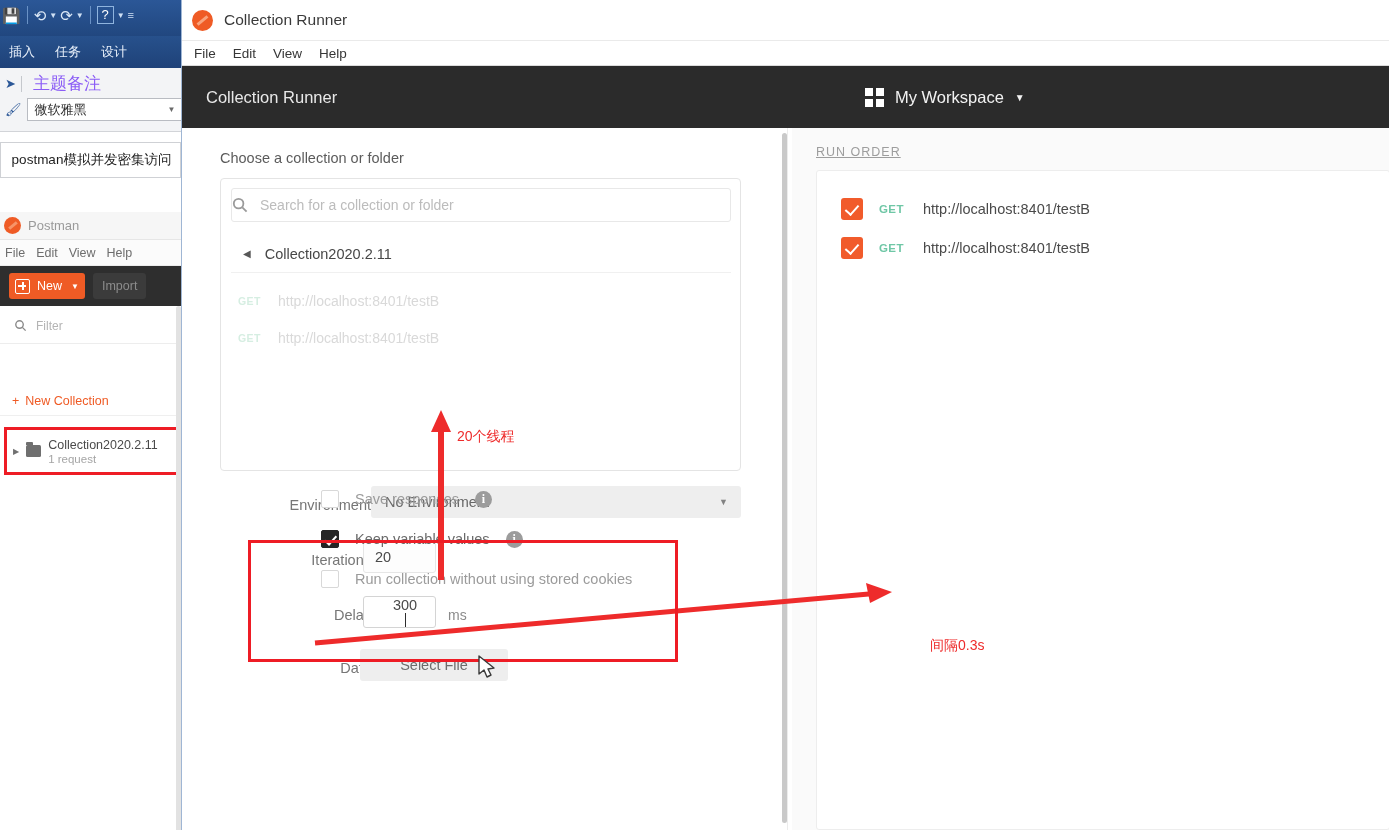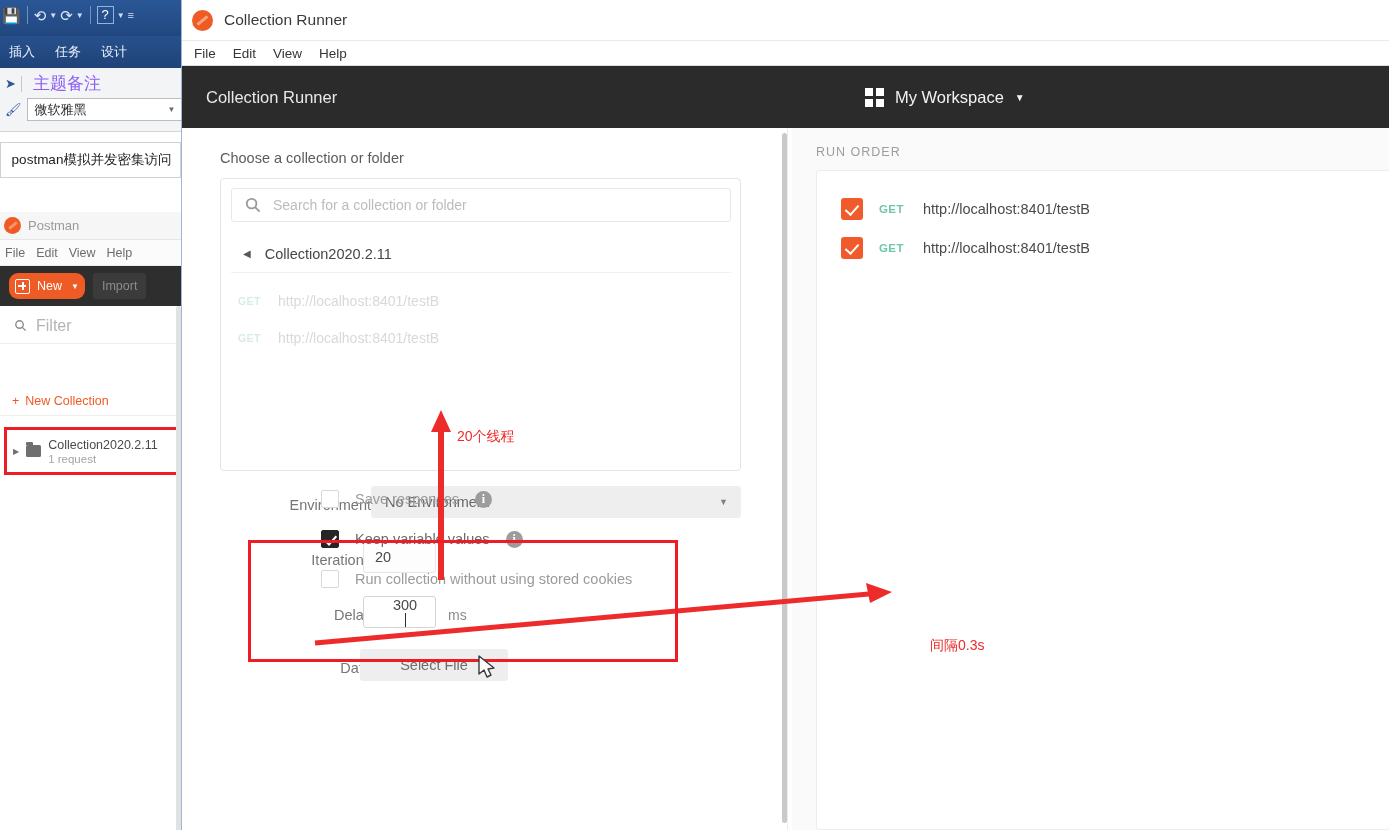--- a/index.html
+++ b/index.html
@@ -81,21 +81,21 @@
     position: absolute; left: 0; top: 28px; width: 181px; height: 26px;
     background: #fbfbfb; display: flex; align-items: center; gap: 11px;
     padding-left: 5px; border-bottom: 1px solid #ececec;
   }
   .pm-menu { font-size: 12.5px; color: #6d6d6d; }
   .pm-darkbar {
     position: absolute; left: 0; top: 54px; width: 181px; height: 40px;
     background: #2e2e2e; display: flex; align-items: center; padding-left: 9px; gap: 8px;
   }
   .pm-new-btn {
-    height: 26px; background: #ef5b25; border-radius: 9px; display: flex;
+    height: 26px; background: #ef5b25; border-radius: 3px; display: flex;
     align-items: center; gap: 7px; padding: 0 6px; color: #fff; font-size: 12.5px;
   }
   .pm-new-plus {
     width: 15px; height: 15px; border: 1.5px solid #fff; border-radius: 2px;
     position: relative;
   }
   .pm-new-plus::before, .pm-new-plus::after {
     content: ""; position: absolute; background: #fff;
   }
   .pm-new-plus::before { left: 5.5px; top: 2px; width: 2px; height: 8px; }
@@ -103,21 +103,21 @@
   .pm-new-caret { font-size: 8px; padding-left: 2px; }
   .pm-import-btn {
     height: 26px; background: #3b3b3b; border-radius: 3px; color: #8c8c8c;
     font-size: 12.5px; display: flex; align-items: center; padding: 0 9px;
   }
   .pm-filter {
     position: absolute; left: 0; top: 96px; width: 181px; height: 36px;
     display: flex; align-items: center; gap: 9px; padding-left: 14px;
     border-bottom: 1px solid #ededed;
   }
-  .pm-filter-text { font-size: 16px; color: #b4b4b4; }
+  .pm-filter-text { font-size: 12px; color: #b4b4b4; }
   .pm-tabs {
     position: absolute; left: 0; top: 132px; width: 181px; height: 32px;
     display: flex; align-items: flex-end; gap: 20px; padding-left: 13px;
   }
   .pm-tab { font-size: 13px; color: #a8a8a8; padding-bottom: 6px; }
   .pm-tab.active { color: #5a5a5a; border-bottom: 2px solid #ef5b25; }
   .pm-newcoll {
     position: absolute; left: 0; top: 174px; width: 181px; height: 30px;
     display: flex; align-items: center; gap: 6px; padding-left: 12px;
     color: #ef5b25; font-size: 12.5px; border-bottom: 1px solid #efefef;
@@ -209,21 +209,21 @@
   .choose-label {
     position: absolute; left: 38px; top: 22px; font-size: 14.5px; color: #5b5b5b;
   }
   .coll-box {
     position: absolute; left: 38px; top: 50px; width: 521px; height: 293px;
     border: 1px solid #e4e4e4; border-radius: 4px; background: #ffffff;
   }
   .coll-search {
     position: absolute; left: 10px; top: 9px; width: 500px; height: 34px;
     border: 1px solid #e8e8e8; border-radius: 3px; display: flex;
-    align-items: center; gap: 12px; padding-left: 13px; background: #fff;
+    align-items: center; gap: 12px; background: #fff;
   }
   .coll-search-text { font-size: 14px; color: #bcbcbc; }
   .coll-breadcrumb {
     position: absolute; left: 10px; top: 56px; width: 500px; height: 38px;
     display: flex; align-items: center; gap: 14px; padding-left: 12px;
     border-bottom: 1px solid #f0f0f0;
   }
   .bc-caret { color: #585858; font-size: 10px; }
   .bc-name { font-size: 14.5px; color: #474747; }
   .req-row {
@@ -282,20 +282,21 @@
   .cb-label.dim { color: #9b9b9b; }
   .info-ico {
     width: 17px; height: 17px; border-radius: 50%; background: #9c9c9c; color: #fff;
     font-size: 12px; font-weight: bold; display: flex; align-items: center;
     justify-content: center; font-family: "Liberation Serif", serif;
   }
 
   .run-order-label {
     position: absolute; left: 24px; top: 17px; font-size: 12.5px; color: #9d9d9d;
     letter-spacing: 1px;
+    text-decoration: underline;
   }
   .run-order-box {
     position: absolute; left: 24px; top: 42px; width: 574px; height: 660px;
     background: #ffffff; border: 1px solid #ededed; border-radius: 3px;
   }
   .ro-row {
     position: absolute; left: 24px; display: flex; align-items: center; gap: 16px;
   }
   .ro-cb {
     width: 22px; height: 22px; border-radius: 3px; background: #f15b2b; position: relative; flex: none;

